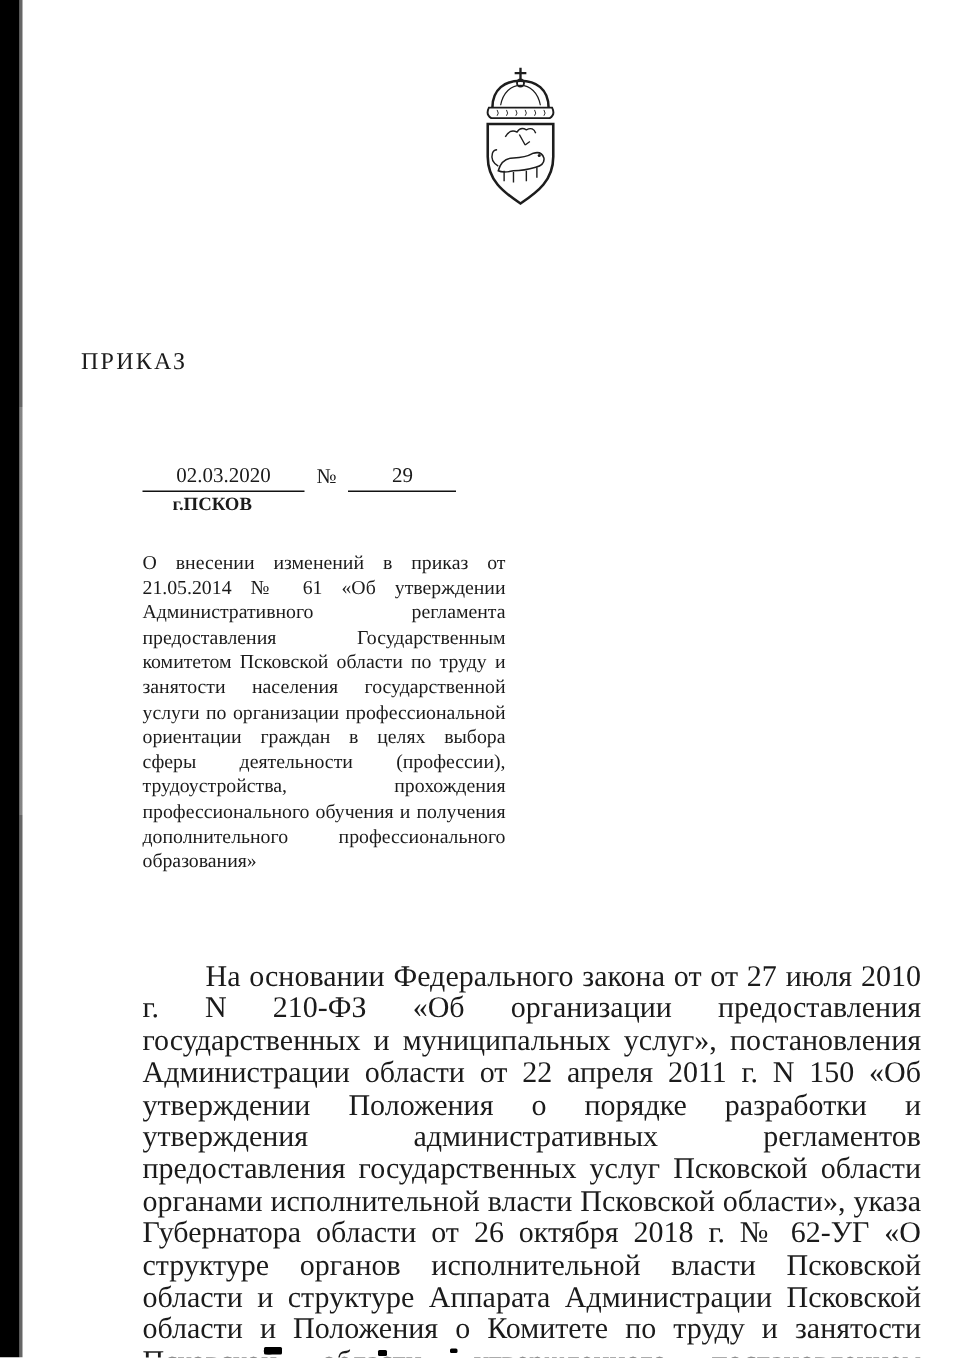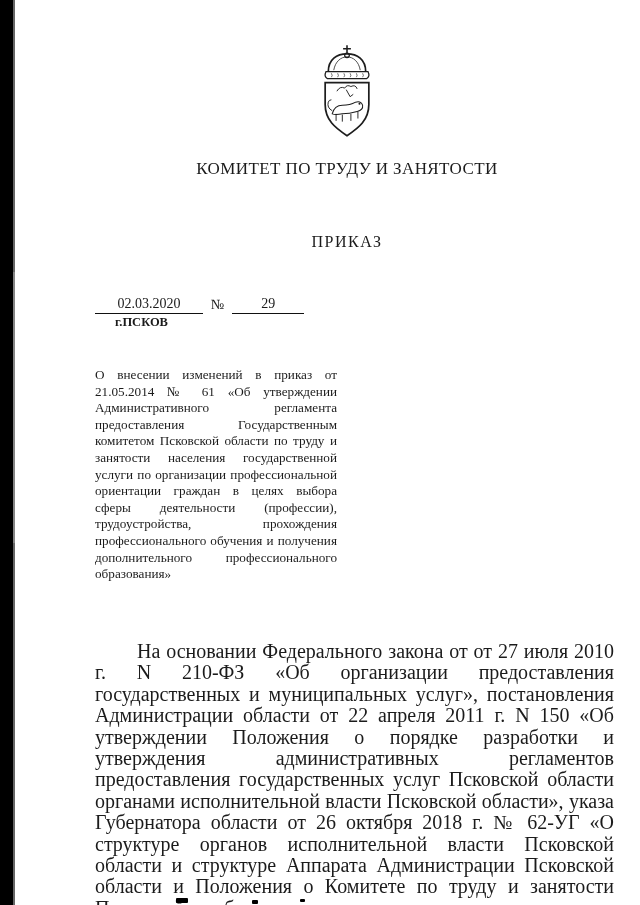--- a/index.html
+++ b/index.html
@@ -24,31 +24,31 @@
     position:absolute;top:42px;left:308px;width:78px;height:100px;
   }
   .org{
     position:absolute;top:157px;left:54px;right:0;
     text-align:center;
     font-size:17px;line-height:23px;
     letter-spacing:.4px;
   }
   .doctype{
     position:absolute;top:233px;left:54px;right:0;
-    text-align:center;
+    text-align:left;
     font-size:16px;letter-spacing:1.5px;
   }
   .dateblock{
     position:absolute;top:296px;left:95px;width:212px;
     font-size:14px;
   }
   .dateline{display:flex;align-items:flex-end;}
   .seg{
     display:inline-block;border-bottom:1px solid #111;
-    text-align:center;padding-bottom:1px;
+    text-align:center;padding-bottom:1px;margin-top:14px;
   }
   .seg.date{width:108px;}
   .seg.num{width:72px;}
   .nsign{margin:0 8px;padding-bottom:1px;}
   .city{
     margin-top:1px;text-align:left;width:160px;margin-left:20px;
     font-weight:bold;font-size:12.5px;
   }
   .subject{
     position:absolute;top:349px;left:95px;width:242px;
@@ -94,21 +94,20 @@
       <path class="ln" d="M49 59 l5 9 M54 68 l4 -3" stroke-width="1.2"></path>
 
       <path class="ln" d="M31 90 q3 -11 13 -11 q10 0 17 -4 q7 -2 9 4 q1 6 -7 8 q-10 3 -19 3 q-9 2 -13 0 z" stroke-width="1.3"></path>
       <path class="ln" d="M36 90 v9 M44 91 v9 M55 90 v9 M64 87 v9" stroke-width="1.2"></path>
       <path class="ln" d="M31 86 q-7 -4 -5 -11 q1 -3 4 -3" stroke-width="1.2"></path>
       <circle cx="66" cy="77" r="1.3" fill="#1d1d1d"></circle>
     </svg>
   </div>
 
   <div class="org">
-    <div>КОМИТЕТ ПО ТРУДУ И ЗАНЯТОСТИ</div>
   </div>
 
   <div class="doctype">ПРИКАЗ</div>
 
   <div class="dateblock">
     <div class="dateline">
       <span class="seg date">02.03.2020</span>
       <span class="nsign">№</span>
       <span class="seg num">29</span>
     </div>

